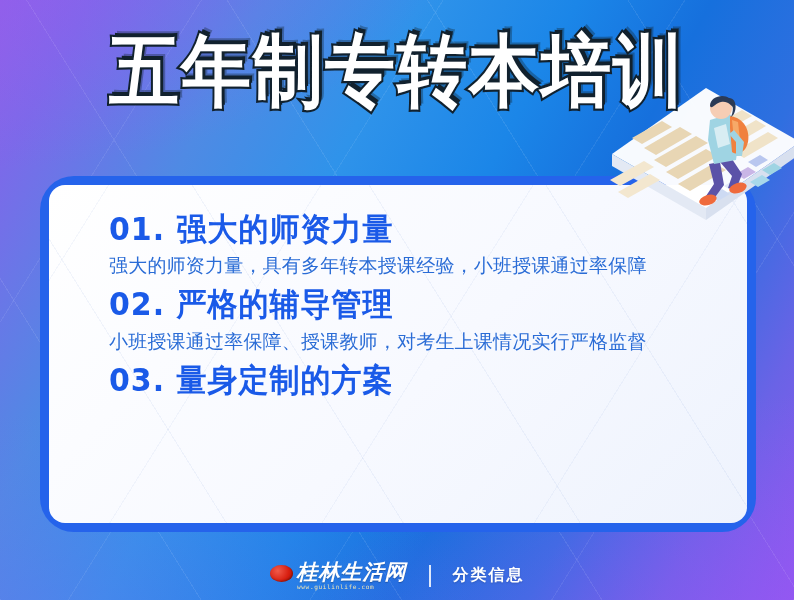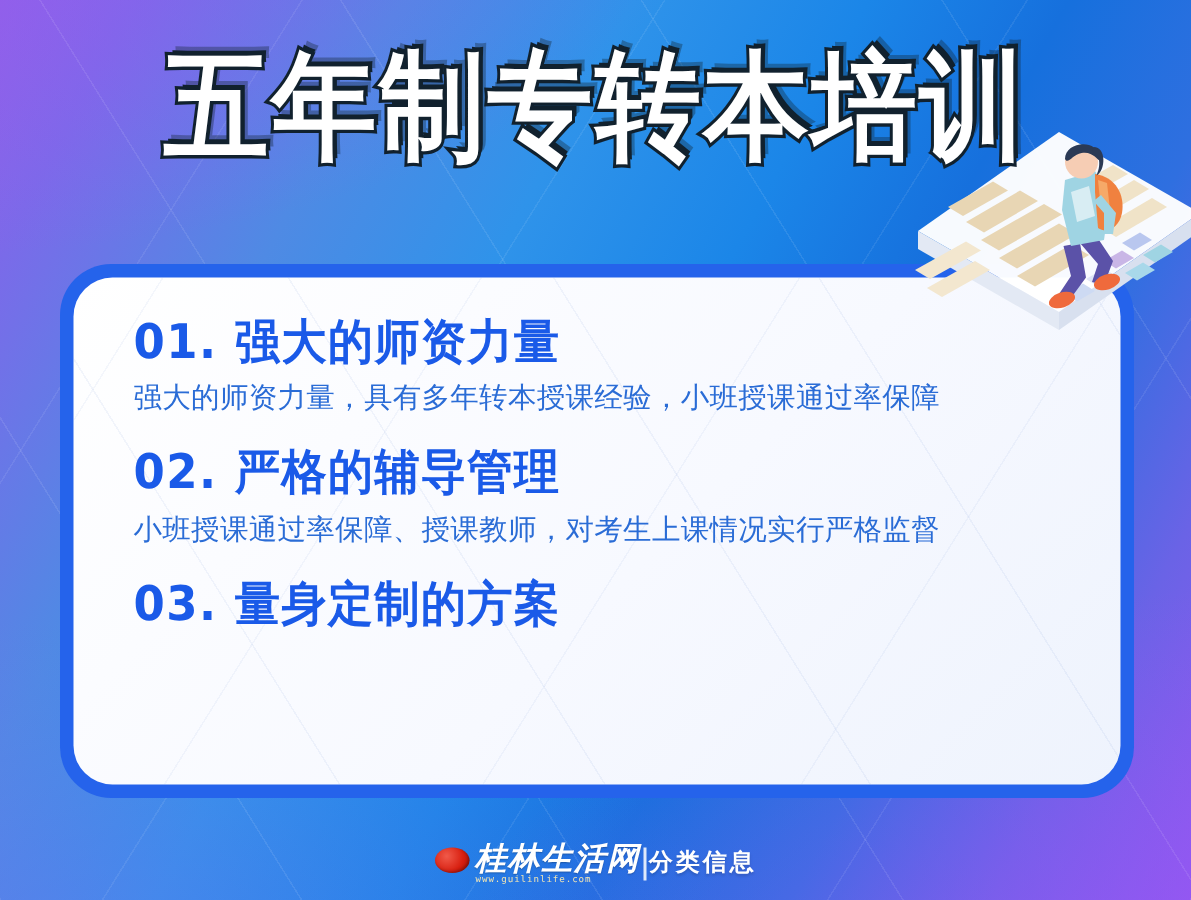--- a/index.html
+++ b/index.html
@@ -82,35 +82,35 @@
     width:716px; height:356px;
     background:#2563eb;
     border-radius:34px;
     padding:9px;
     z-index:4;
   }
   #card-inner{
     position:relative;
     width:100%; height:100%;
     background:linear-gradient(135deg,#ffffff 0%,#f7f9ff 55%,#eef3fd 100%);
-    border-radius:26px;
+    border-radius:16px;
     overflow:hidden;
-    padding:26px 34px 0 40px;
+    padding:26px 34px 0 60px;
   }
   #card-inner::before{
     content:"";
     position:absolute; inset:0;
     background-image:
       repeating-linear-gradient(58deg, rgba(80,120,200,.07) 0 1px, rgba(0,0,0,0) 1px 150px),
       repeating-linear-gradient(-58deg, rgba(80,120,200,.06) 0 1px, rgba(0,0,0,0) 1px 180px);
     pointer-events:none;
   }
 
   .feature{ position:relative; z-index:2; }
-  .feature + .feature{ margin-top:18px; }
+  .feature + .feature{ margin-top:6px; }
   .feature-title{
     font-family:"DejaVu Sans","Liberation Sans",sans-serif;
     font-size:30px;
     font-weight:bold;
     color:#1a5ae8;
     letter-spacing:1px;
     line-height:1.18;
     transform:scaleY(1.06);
     transform-origin:left center;
     white-space:nowrap;
@@ -124,21 +124,21 @@
     line-height:1.42;
     max-width:560px;
     letter-spacing:.2px;
   }
 
   
   #footer{
     position:absolute;
     left:0; bottom:10px; width:794px;
     display:flex; align-items:center; justify-content:center;
-    gap:2px;
+    gap:22px;
     z-index:6;
   }
   #footer-logo{
     display:flex; align-items:flex-start; gap:4px;
   }
   #logo-mark{
     width:23px; height:17px;
     margin-top:4px;
     border-radius:50%;
     background:radial-gradient(circle at 34% 34%, #f05a4a 0%, #d81f10 58%, #a81208 100%);

